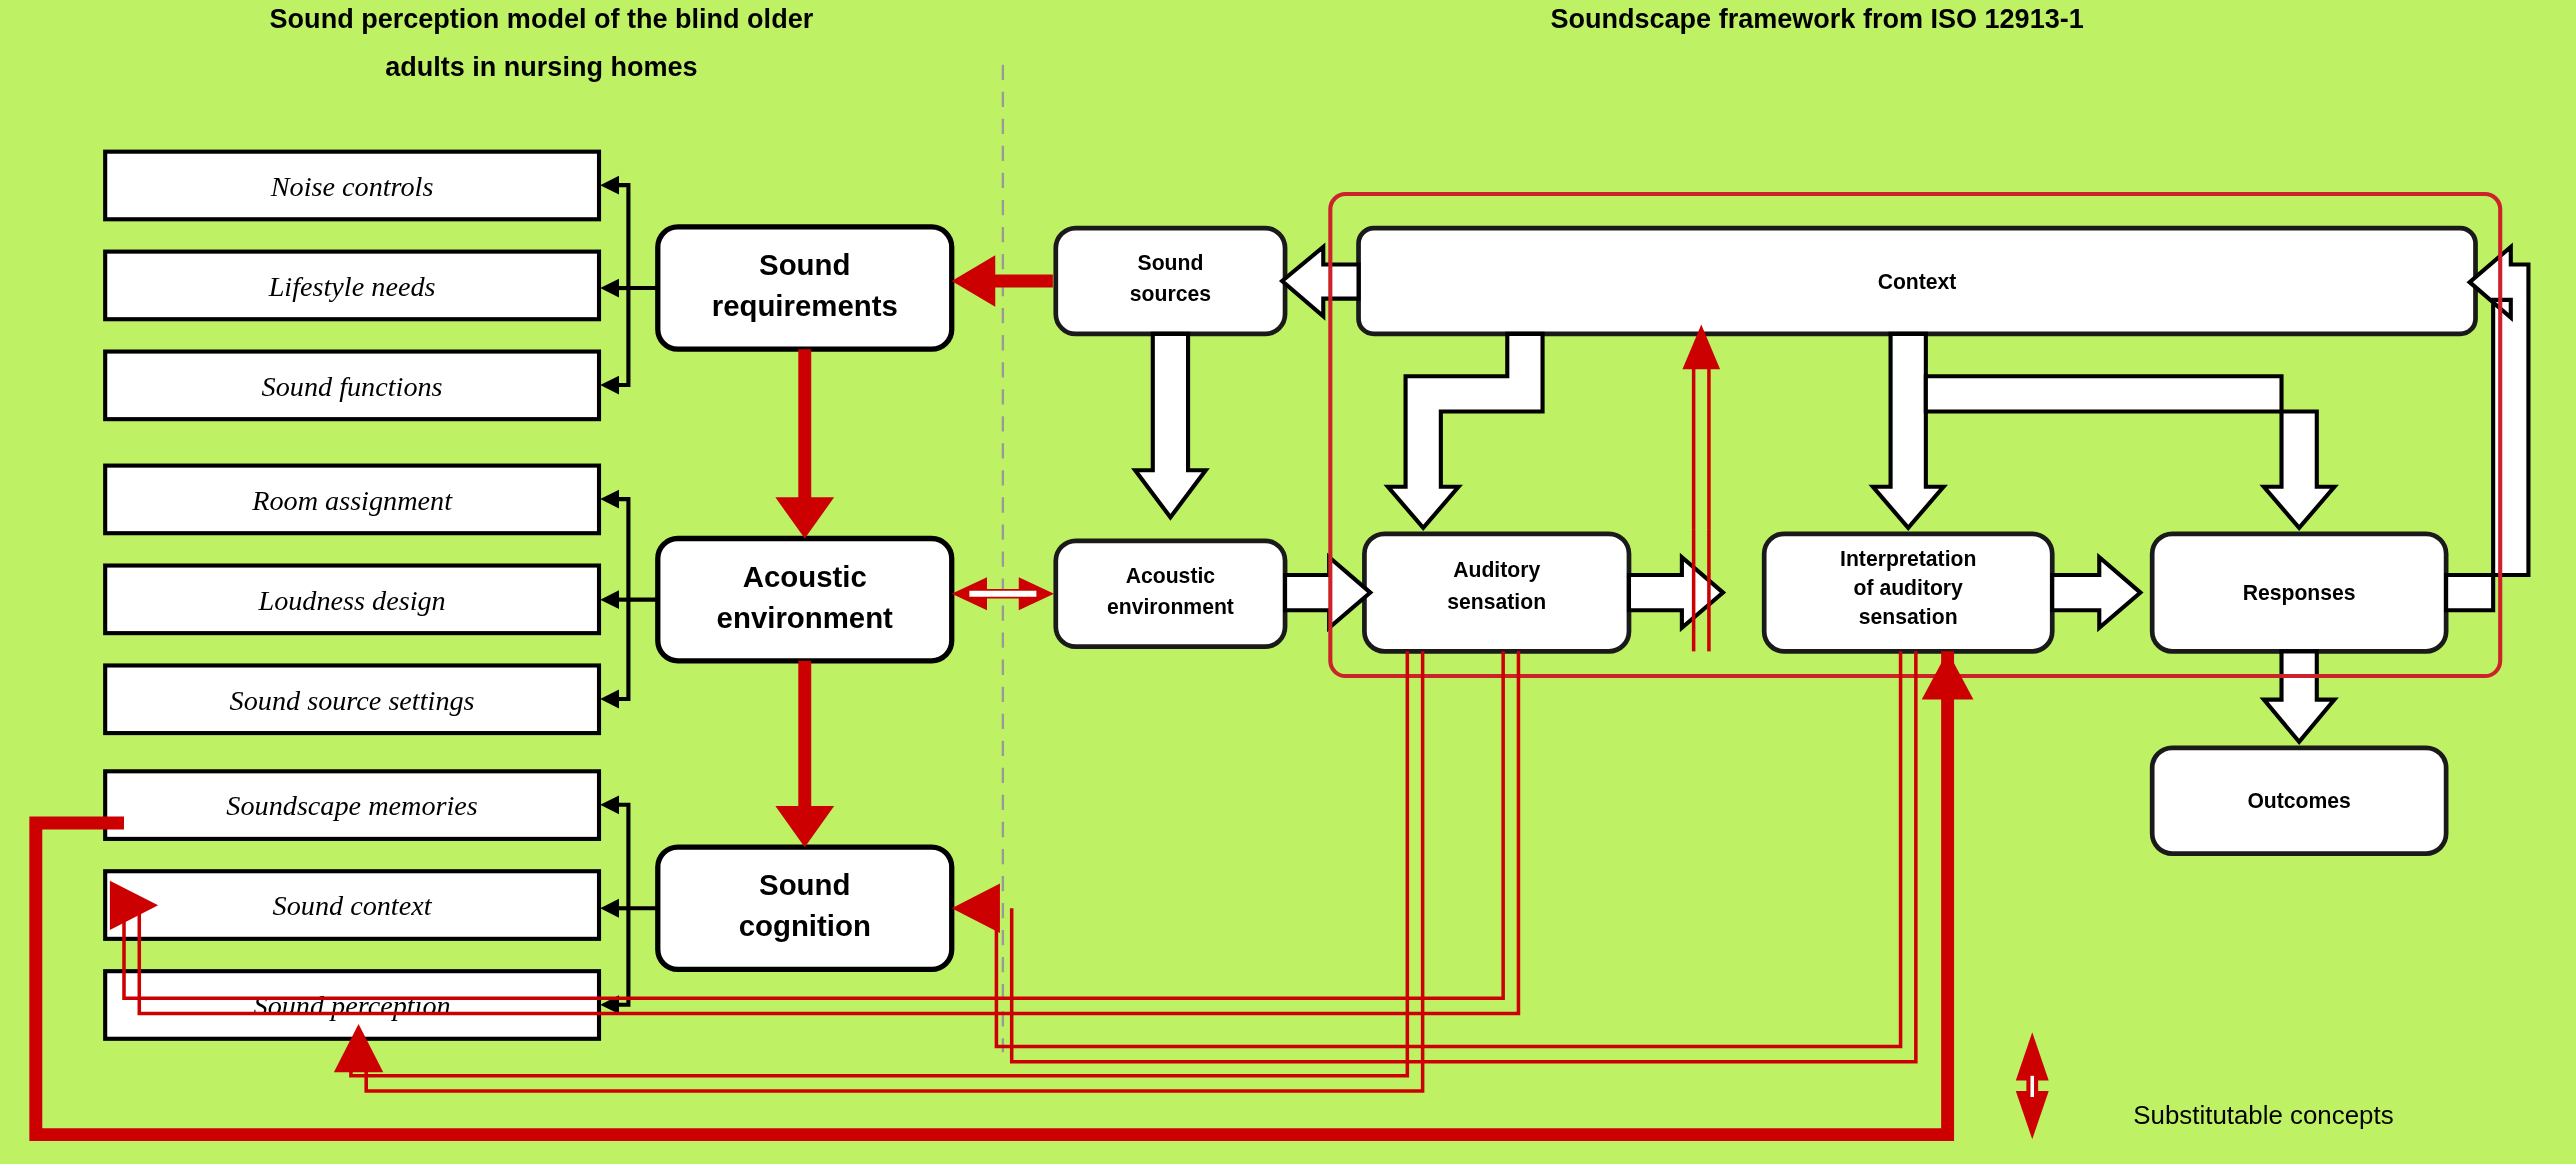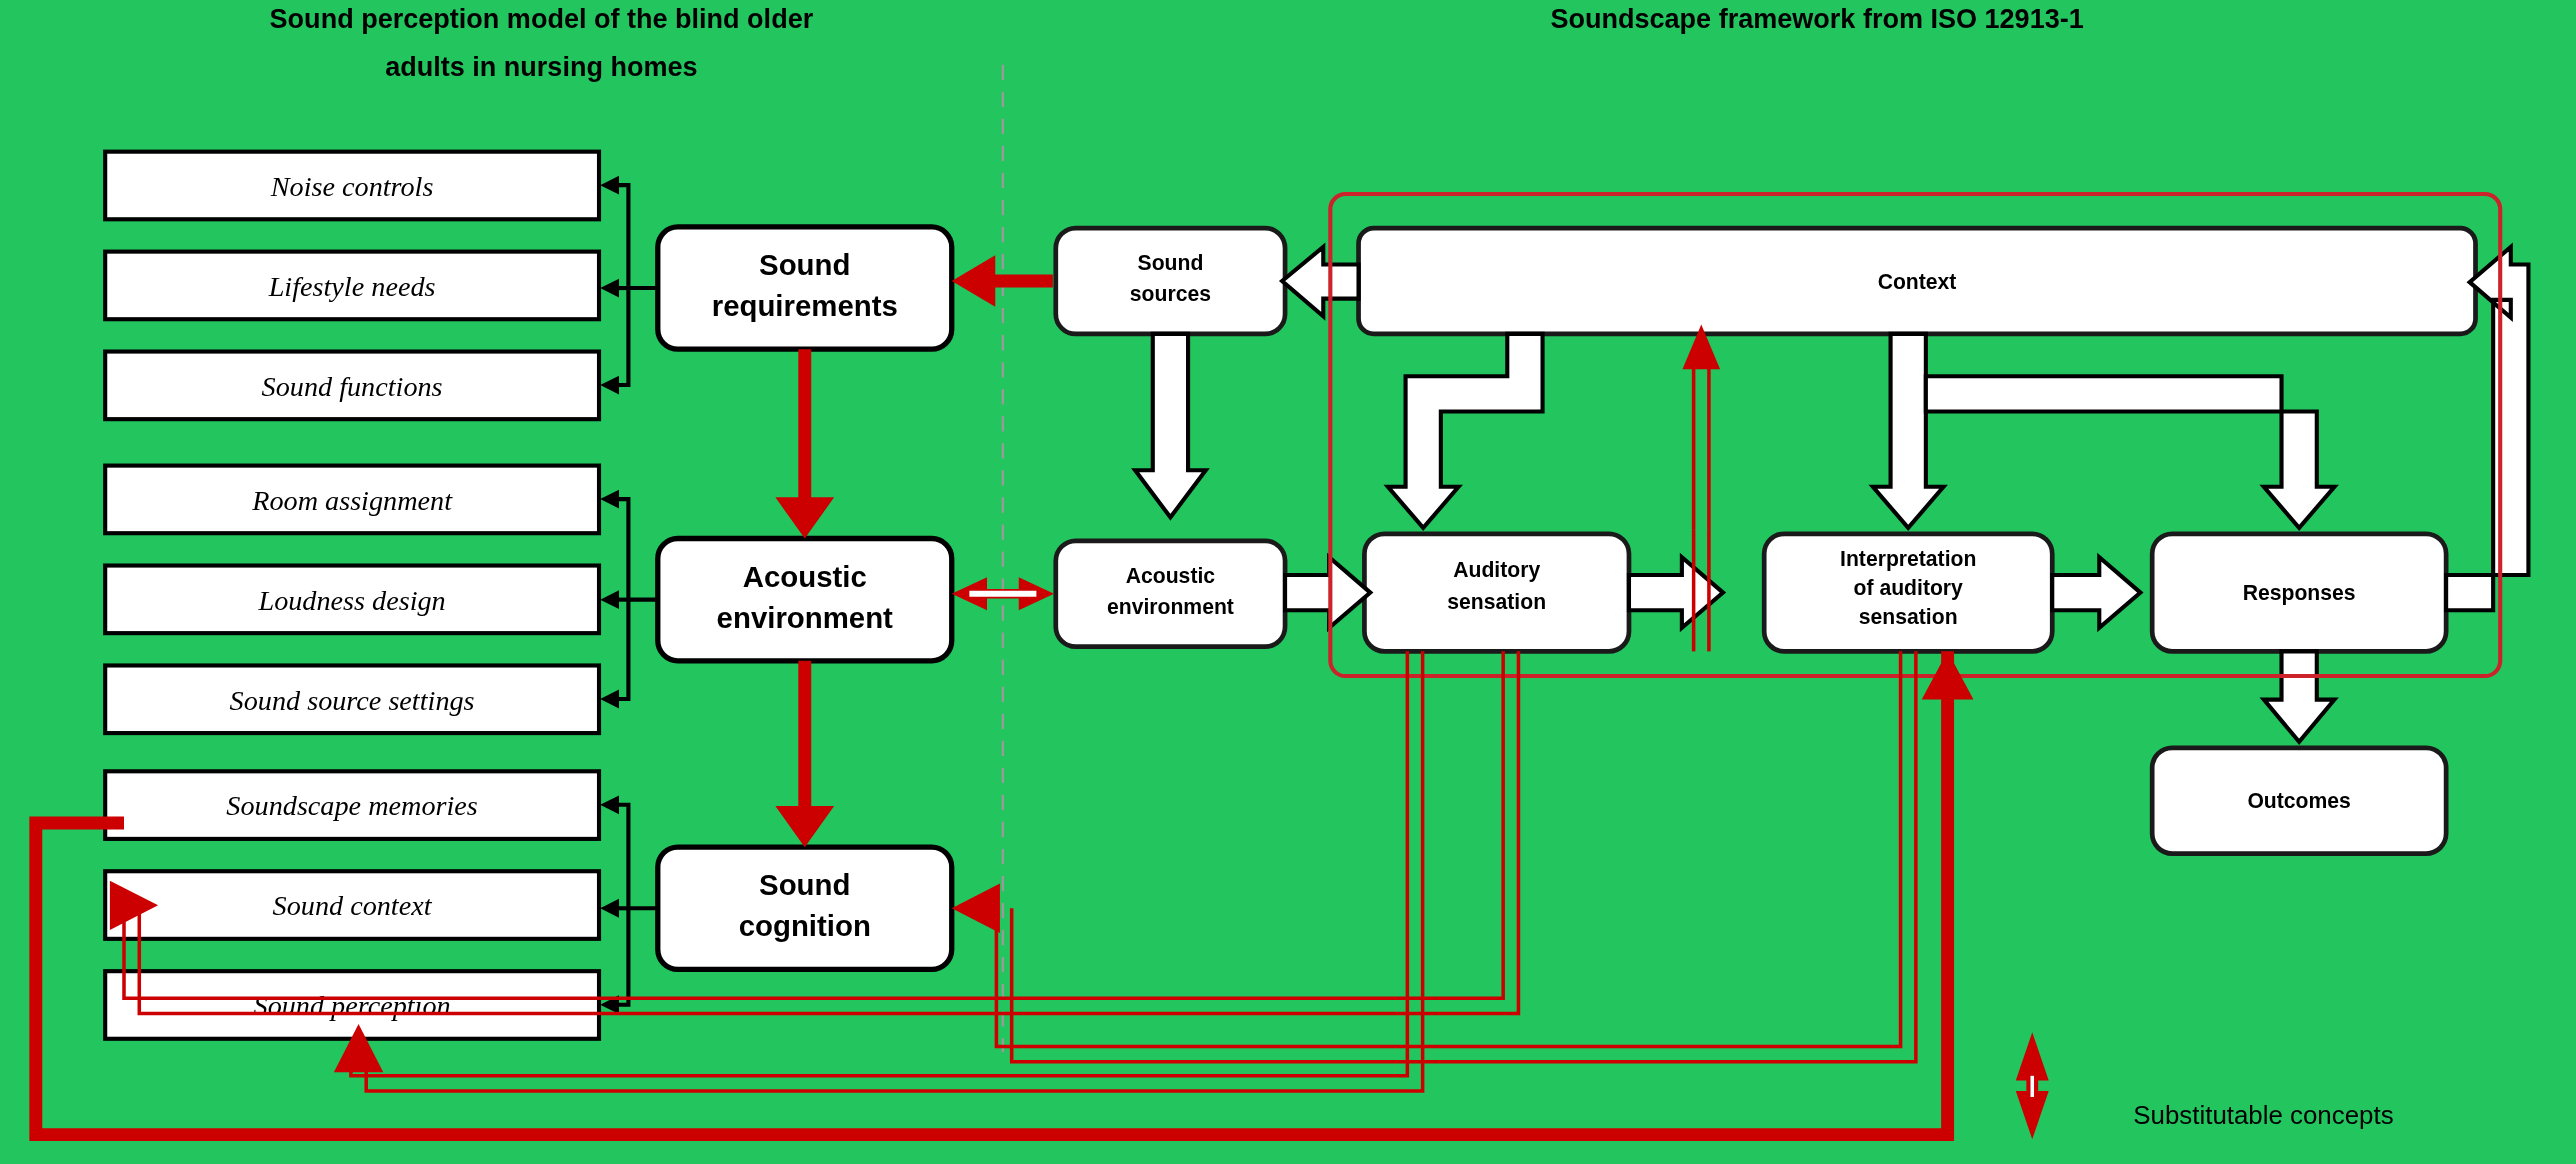--- a/index.html
+++ b/index.html
@@ -1,17 +1,17 @@
 <!DOCTYPE html>
 <html style="font-size:9.4px"><head>
 <meta charset="utf-8">
 <style>
   html,body{margin:0;padding:0;background:#ffffff;}
   body{width:2576px;height:1164px;overflow:hidden;font-family:"Liberation Sans",sans-serif;}
-  #stage{position:relative;width:2576px;height:1164px;background:#22c55e;}
+  #stage{position:relative;width:2576px;height:1164px;background:#bef264;}
   svg.diagram{position:absolute;top:0;left:0;width:2576px;height:1164px;}
   .ttl{font-family:"Liberation Sans",sans-serif;font-weight:bold;font-size:46px;fill:#000;text-anchor:middle;}
   .lboxtxt{font-family:"Liberation Serif",serif;font-style:italic;font-size:48px;fill:#000;text-anchor:middle;}
   .midtxt{font-family:"Liberation Sans",sans-serif;font-weight:bold;font-size:50px;fill:#000;text-anchor:middle;}
   .isotxt{font-family:"Liberation Sans",sans-serif;font-weight:bold;font-size:36px;fill:#000;text-anchor:middle;}
   .legtxt{font-family:"Liberation Sans",sans-serif;font-size:44px;fill:#000;text-anchor:start;}
   .sqbox{fill:#ffffff;stroke:#000000;stroke-width:7;}
   .rbox{fill:#ffffff;stroke:#000000;stroke-width:9;}
   .isobox{fill:#ffffff;stroke:#1a1a1a;stroke-width:8;}
   .blk{fill:none;stroke:#000000;stroke-width:7;}

